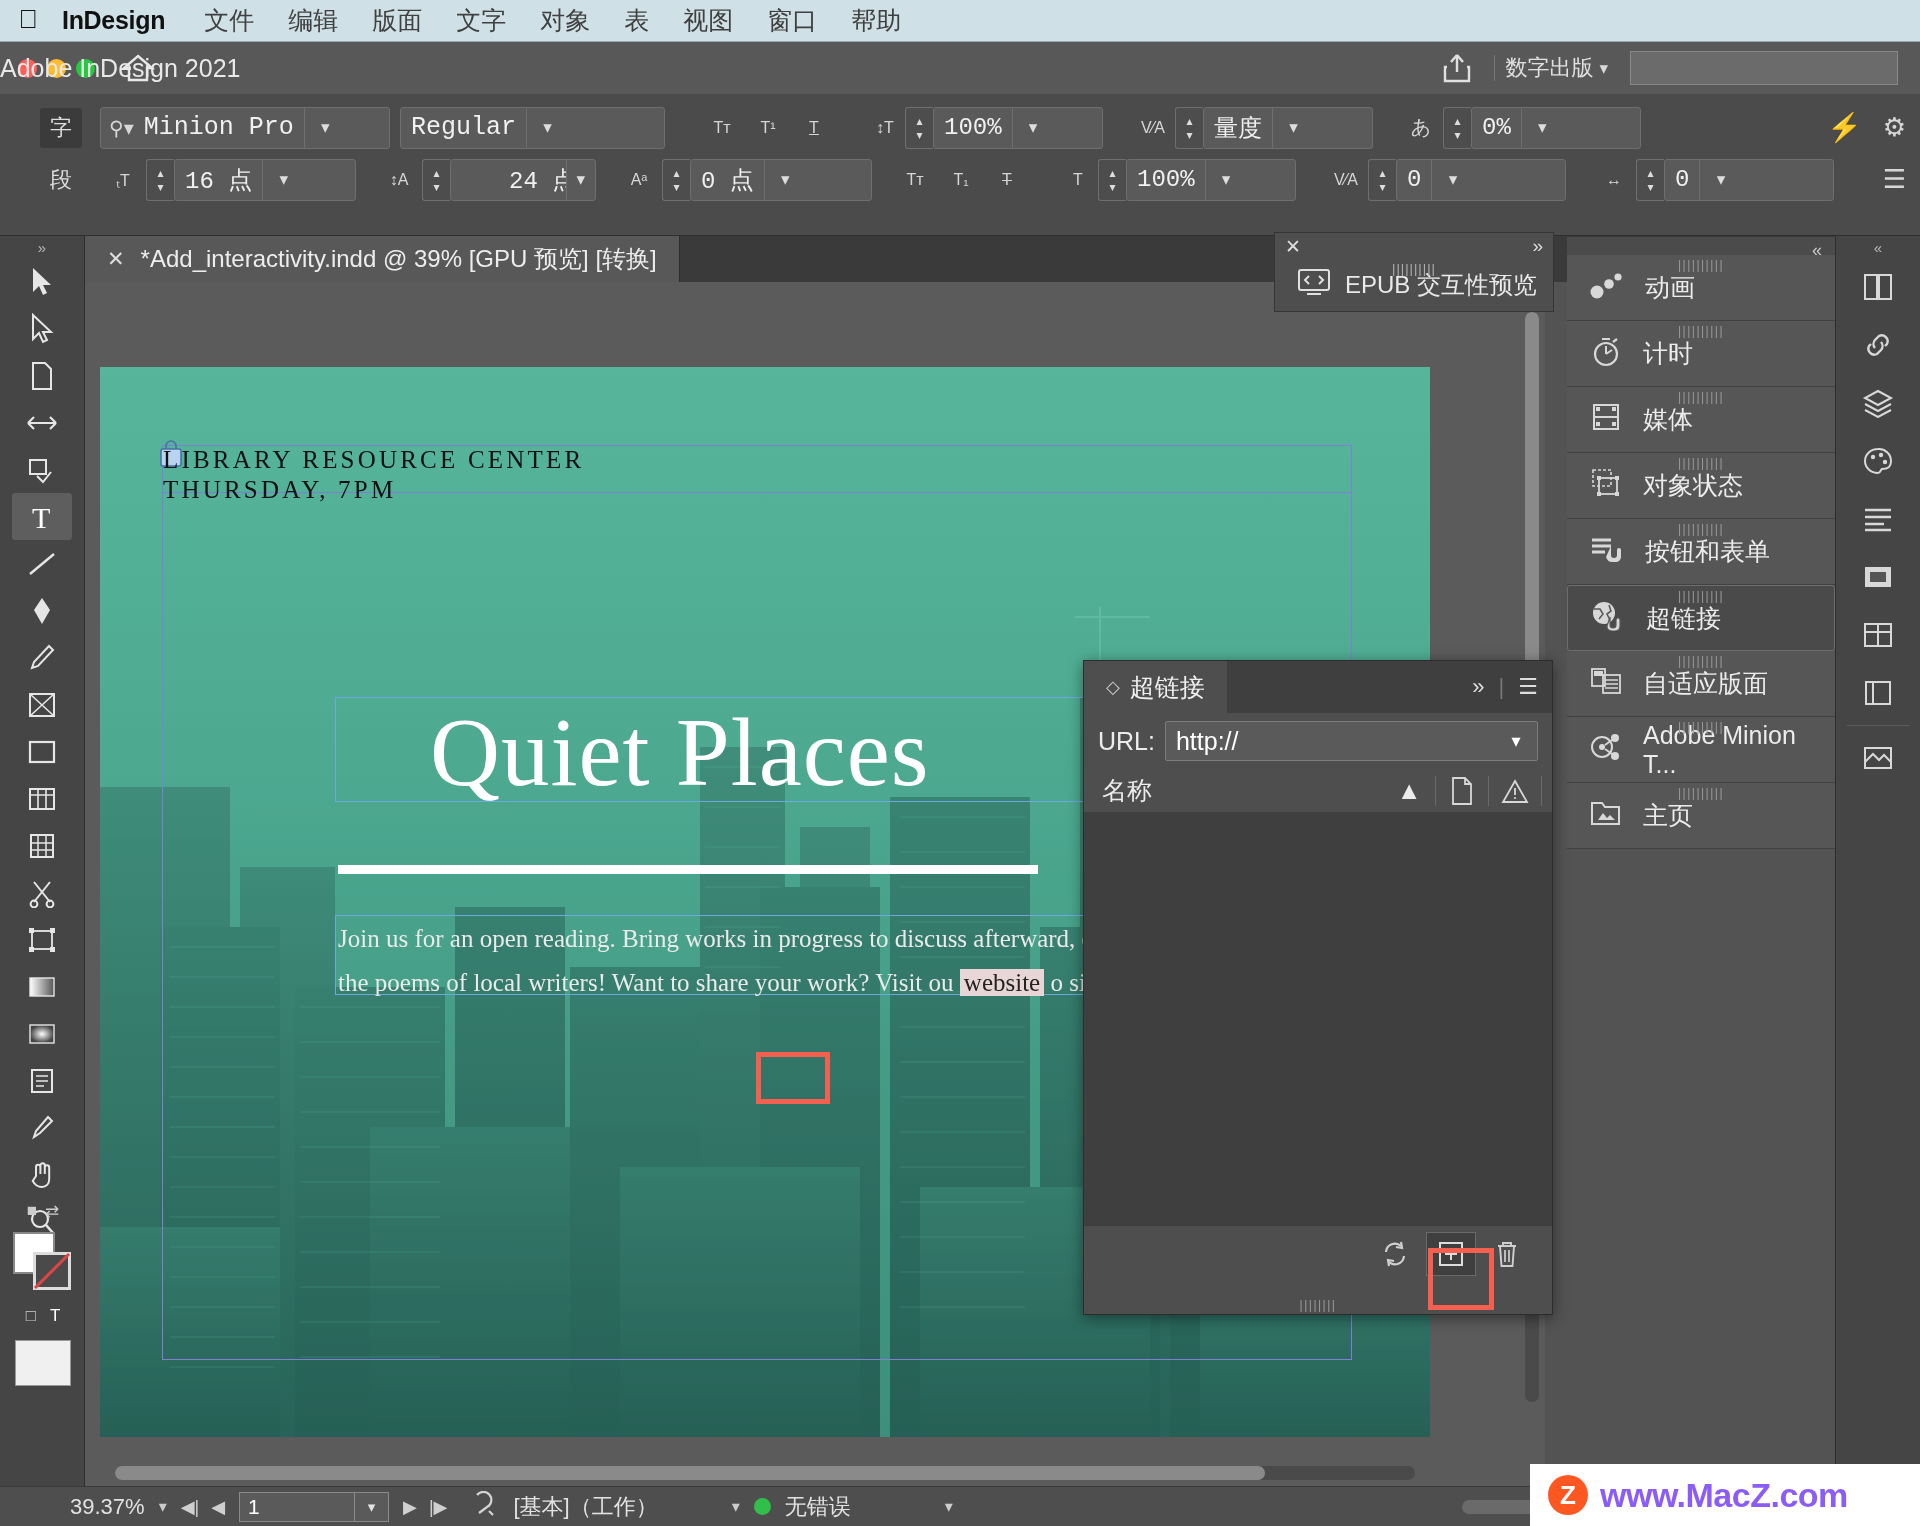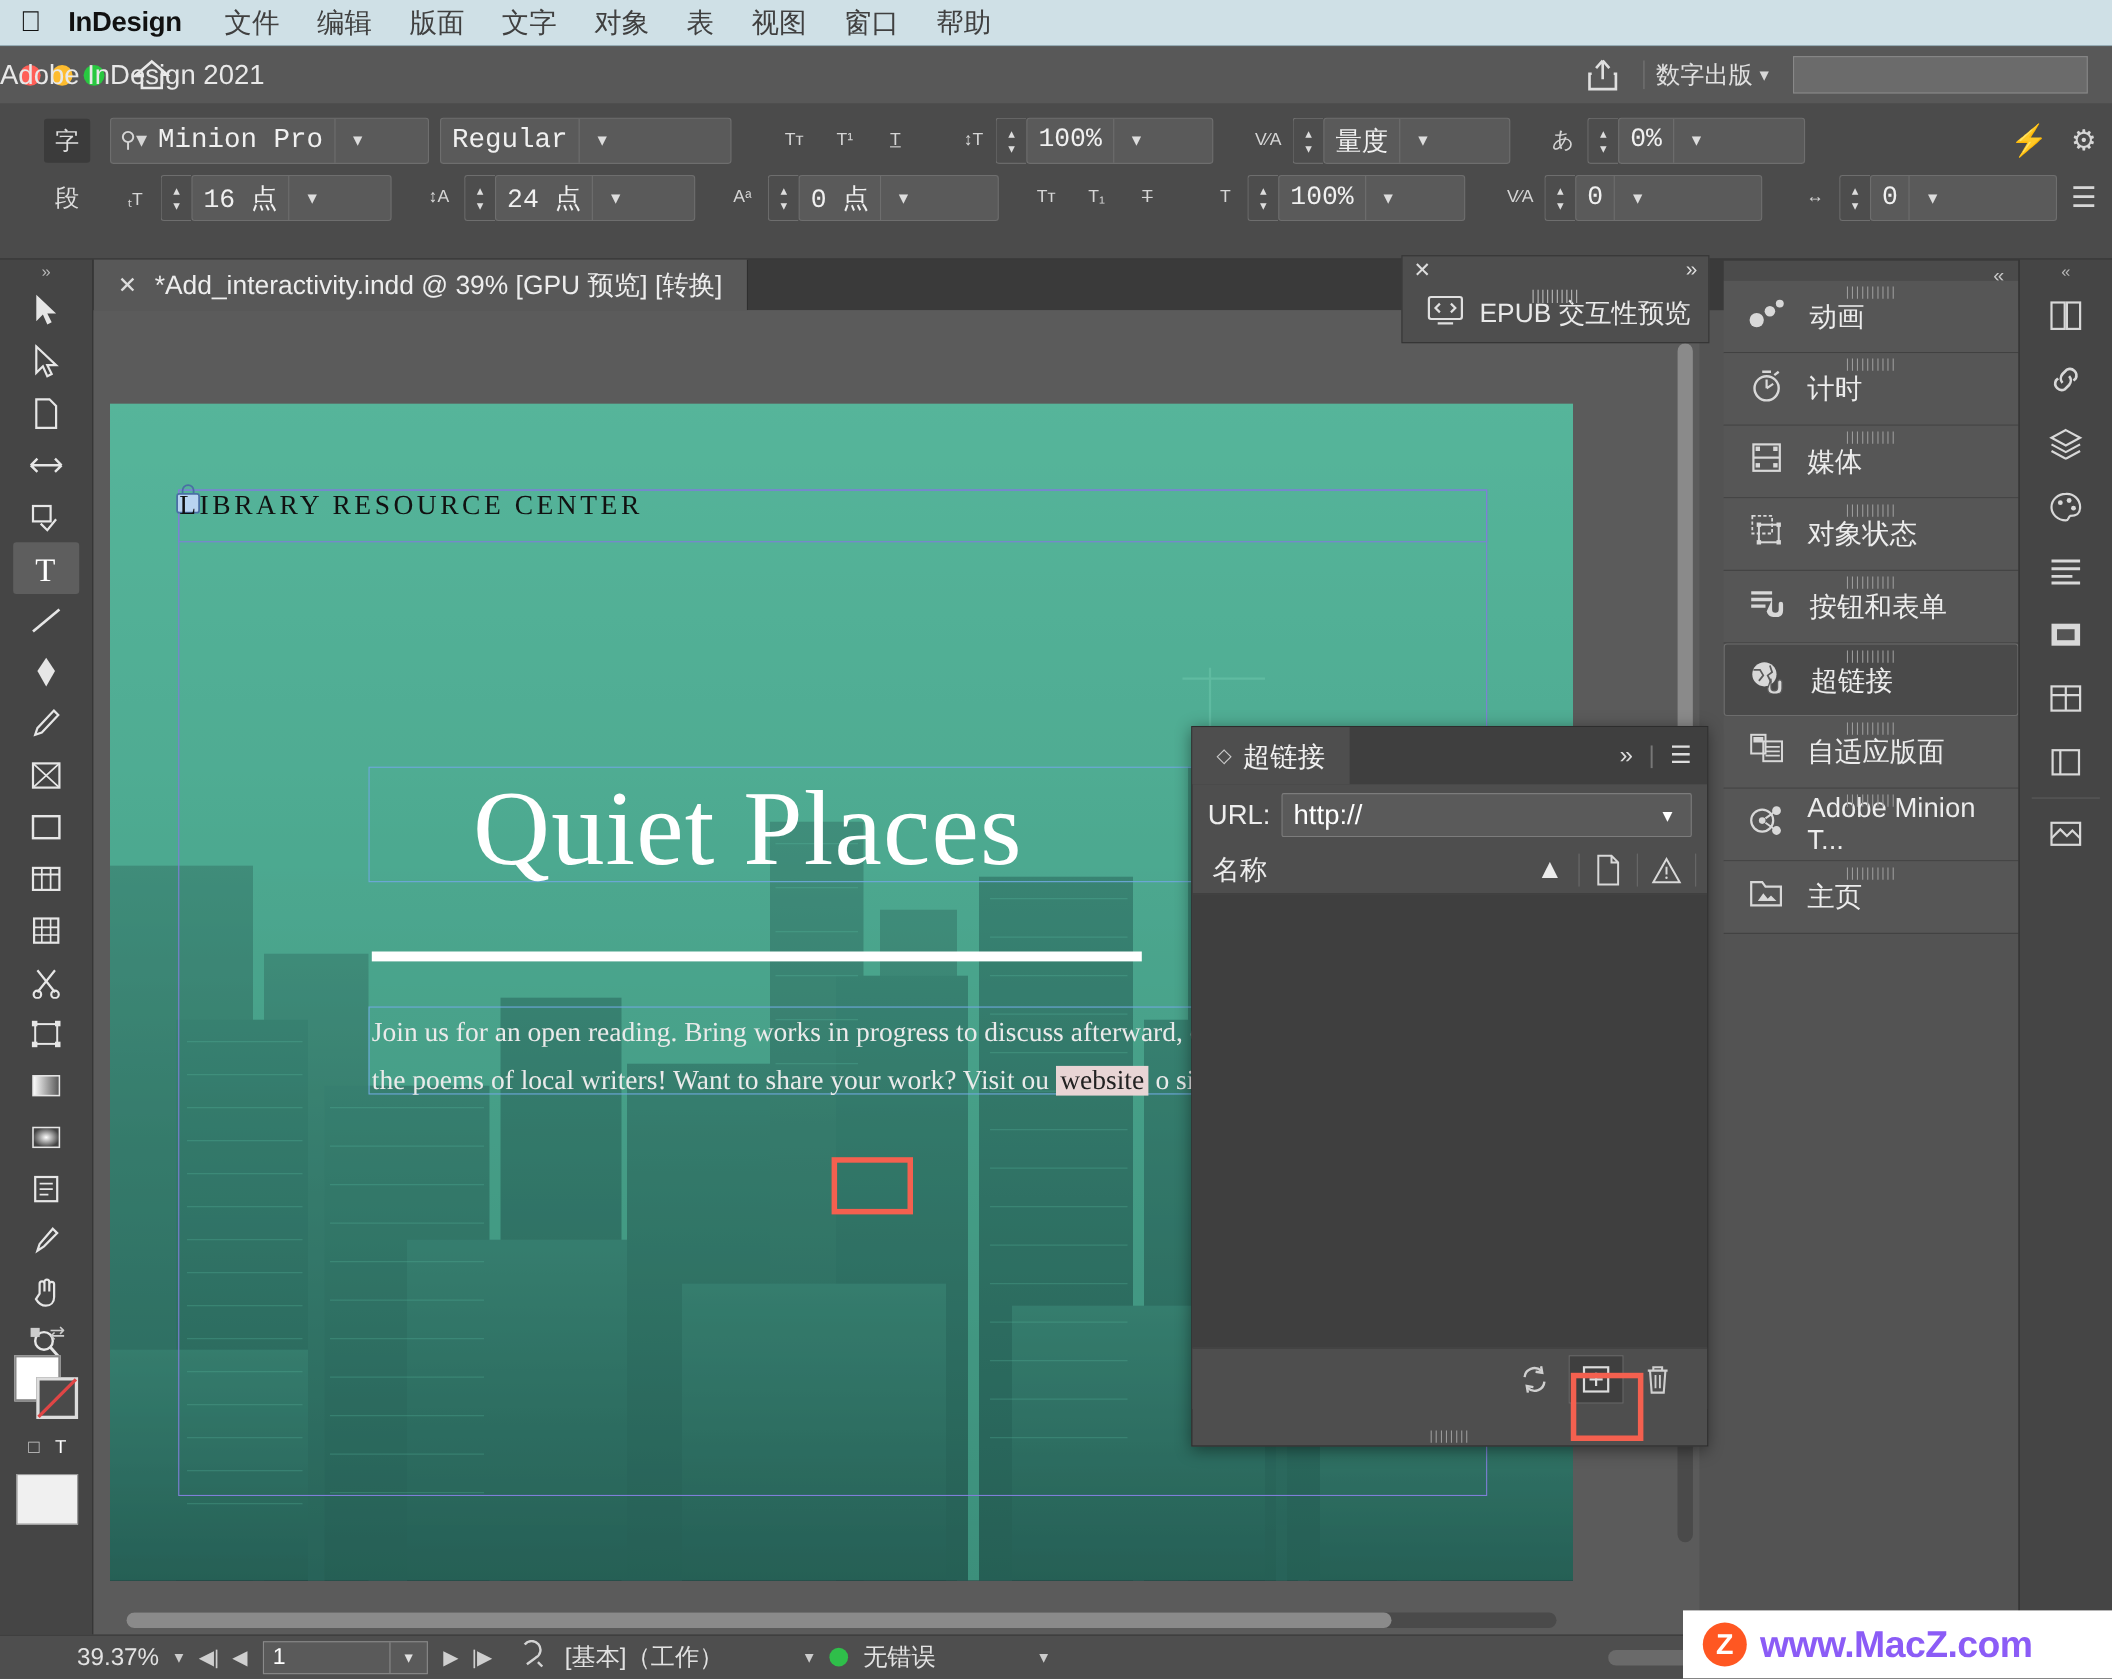--- a/index.html
+++ b/index.html
@@ -327,21 +327,21 @@
       <div class="fld" style="width:182px;">
         <span class="txt">16 点</span>
         <span class="dd">▾</span>
       </div>
 
       <span class="ico" style="margin-left:20px; width:46px;">↕A</span>
       <div class="spin">
           <span>▴</span>
           <span>▾</span>
         </div>
-      <div class="fld" style="width:182px;">
+      <div class="fld" style="width:146px;padding-left:48px;">
         <span class="txt">24 点</span>
         <span class="dd">▾</span>
       </div>
 
       <span class="ico" style="margin-left:20px; width:46px;">Aᵃ</span>
       <div class="spin">
           <span>▴</span>
           <span>▾</span>
         </div>
       <div class="fld" style="width:182px;">
@@ -619,20 +619,21 @@
 
       <div class="anchor-icon" style="left:58px; top:72px;">
         <svg width="26" height="30" viewBox="0 0 26 30">
             <rect x="3" y="10" width="20" height="17" rx="2" fill="#b8d4f0" stroke="#4a6fa5" stroke-width="1.6"></rect>
             <path d="M8 10 V7 a5 5 0 0110 0 V10" fill="none" stroke="#4a6fa5" stroke-width="1.6"></path>
           </svg>
       </div>
 
       <div class="pg-text kicker">
         <div>LIBRARY RESOURCE CENTER</div>
+        <div>THURSDAY, 7PM</div>
       </div>
 
       <div class="pg-text headline">Quiet Places</div>
       <div class="rule"></div>
 
       <div class="body-copy">
         <div>Join us for an open reading. Bring works in progress to discuss afterward, or co</div>
         <div>
           <span>the poems of local writers! Want to share your work? Visit ou</span>
           <span style="background:#e8d5d5; color:#222; padding:0 4px;">website</span>

